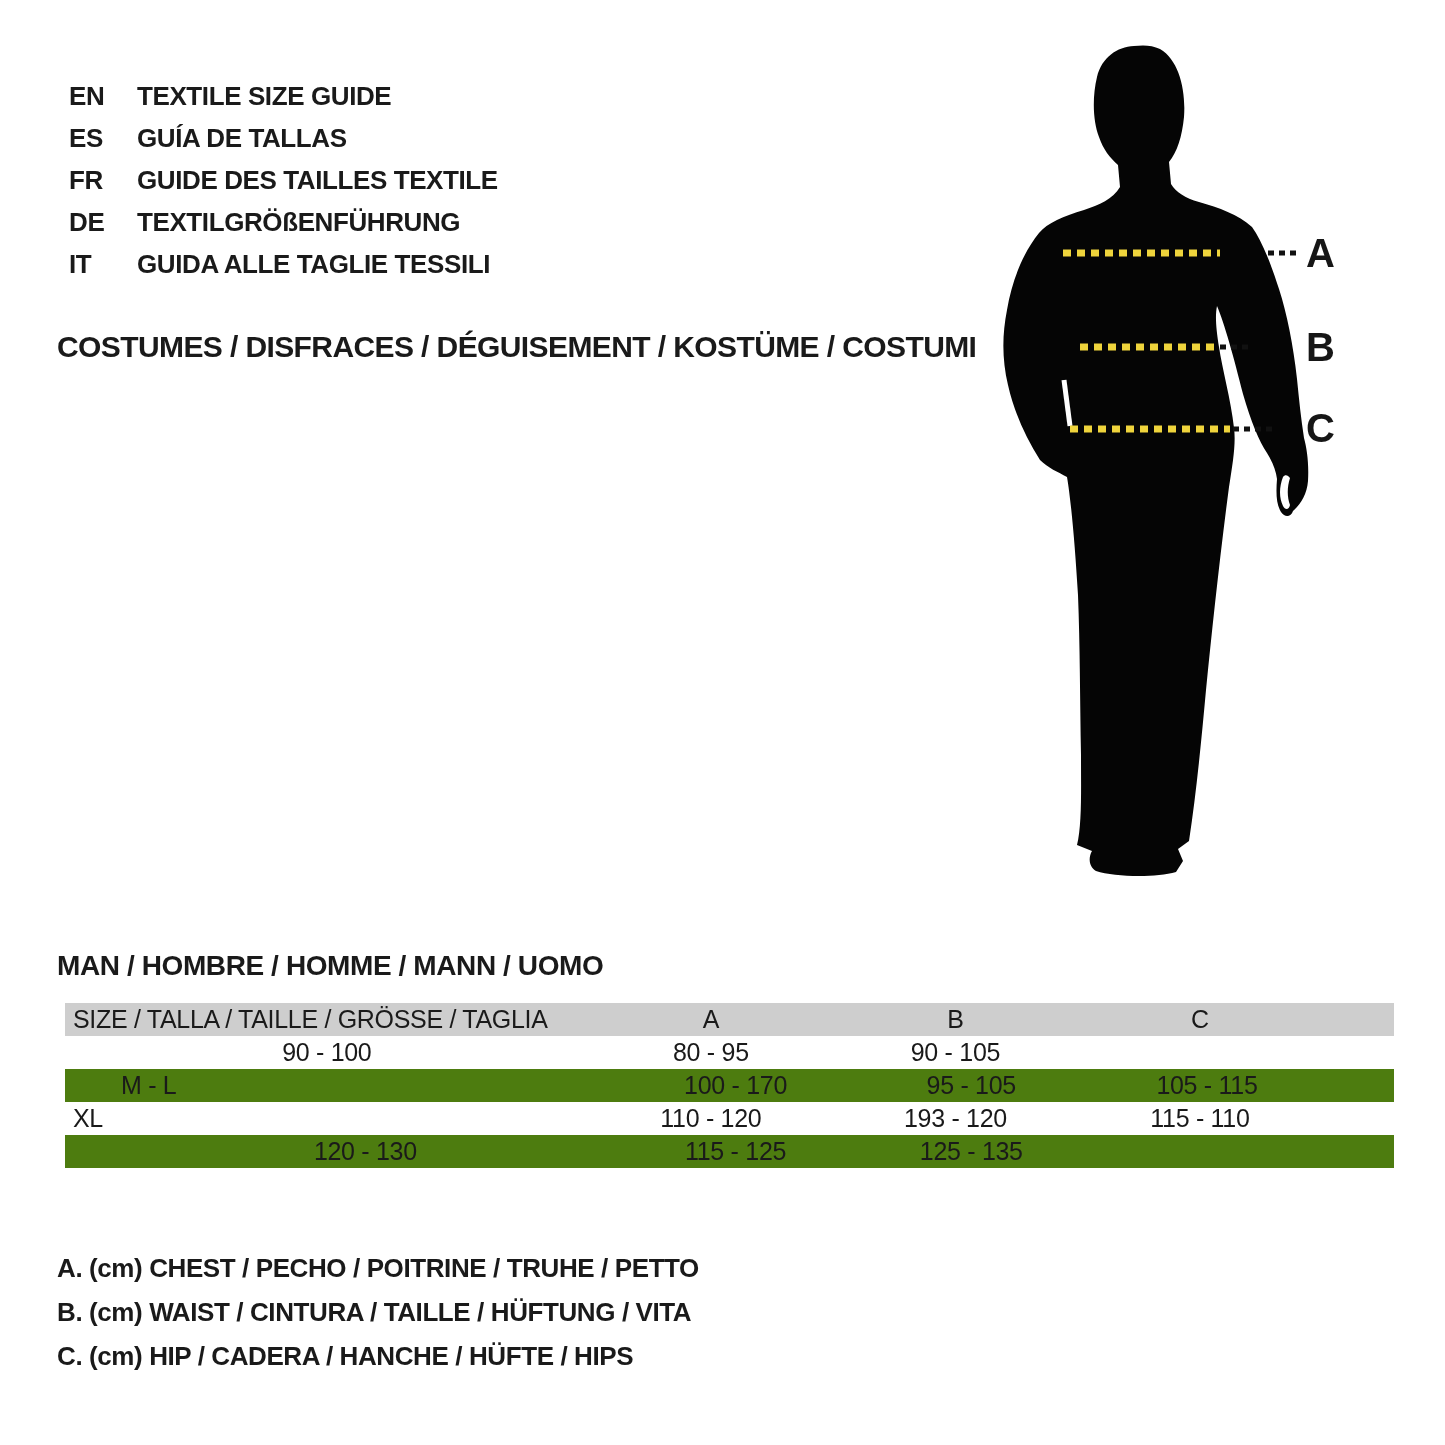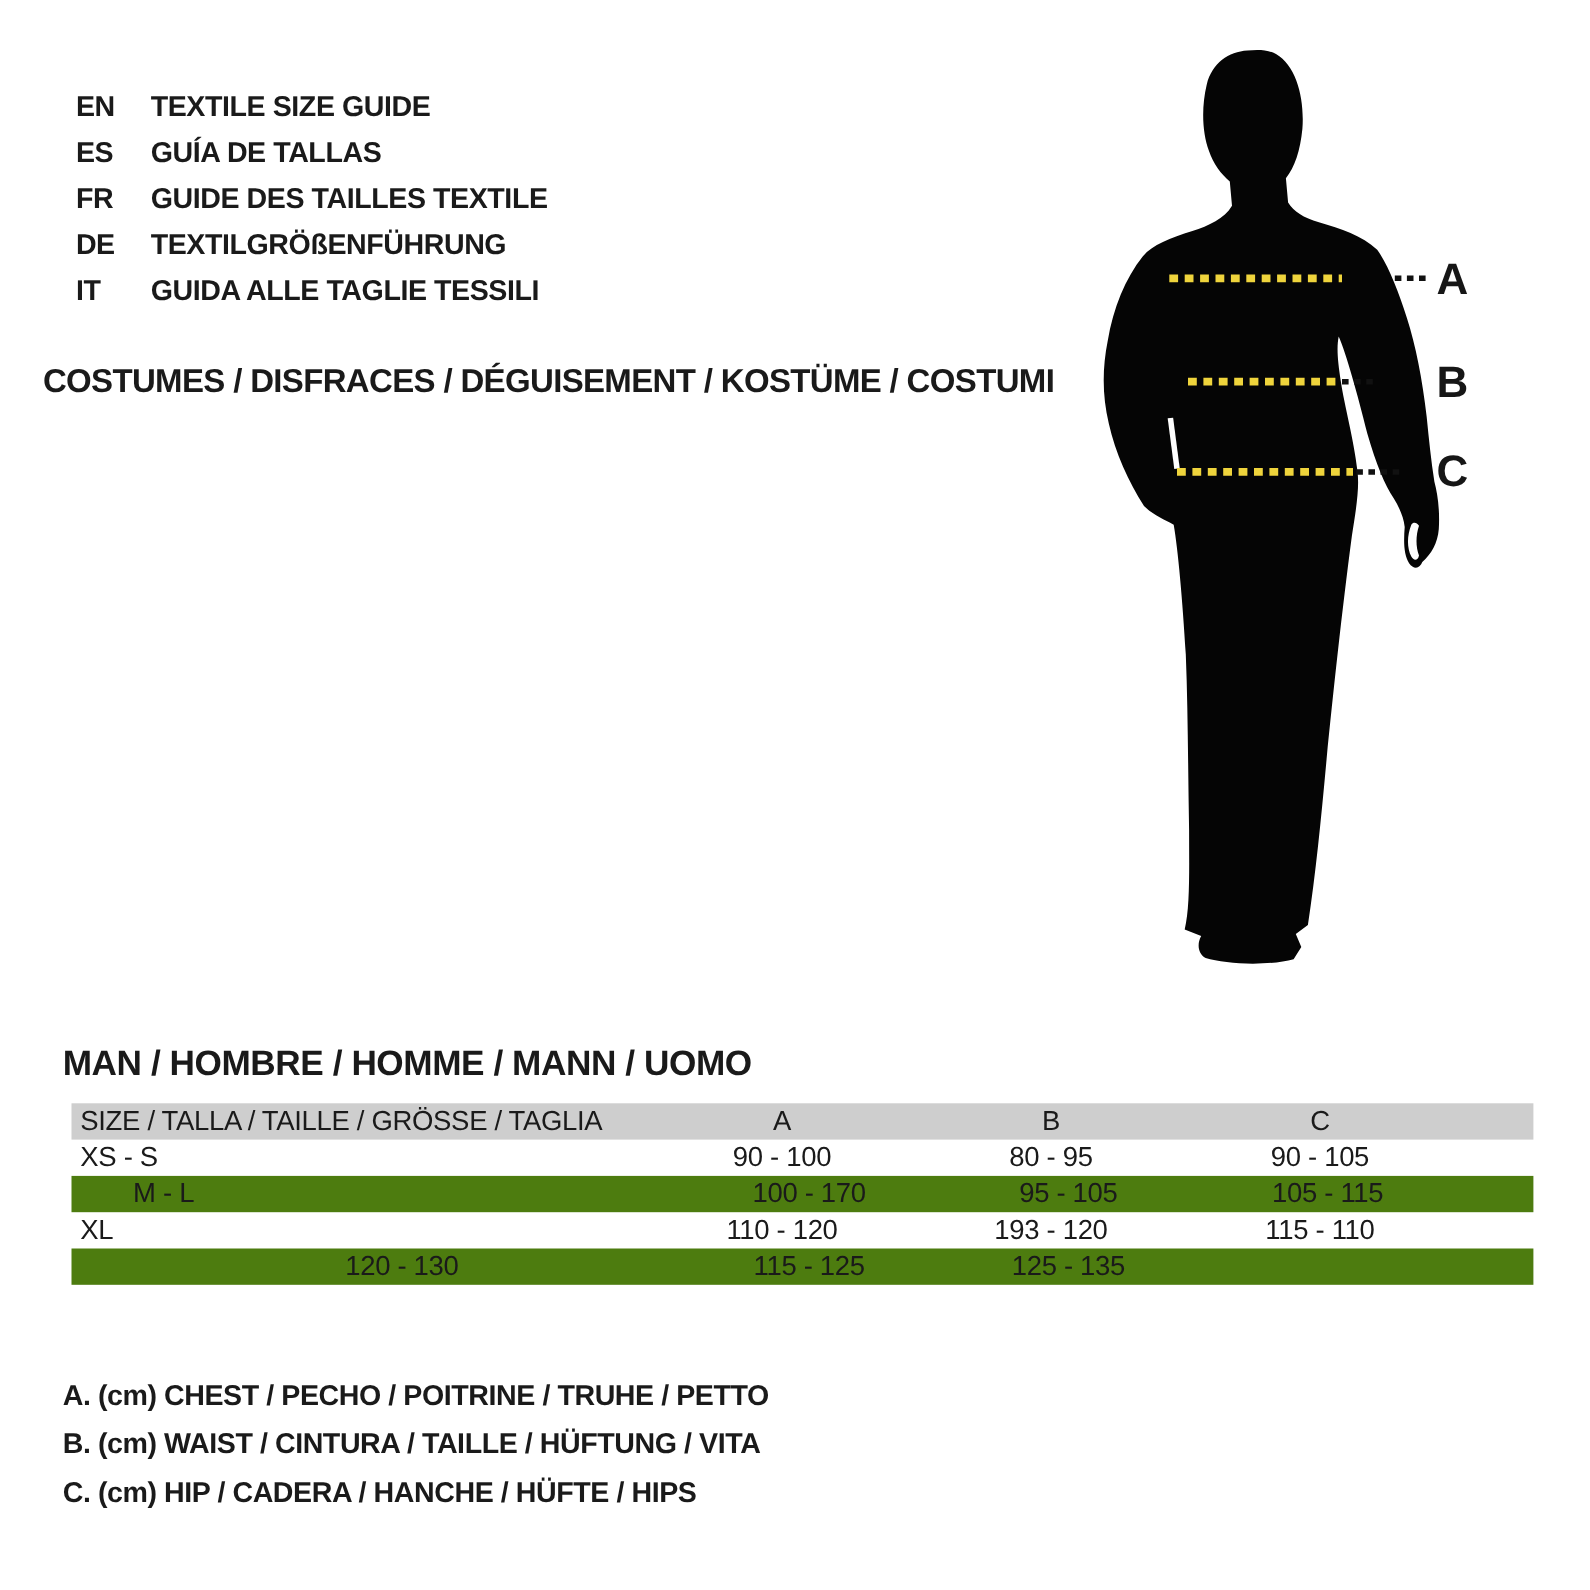--- a/index.html
+++ b/index.html
@@ -24,21 +24,21 @@
     height: 42px;
     line-height: 42px;
     font-size: 26px;
     font-weight: 600;
     letter-spacing: -0.4px;
   }
   .lang-code { width: 68px; flex: 0 0 68px; }
   
   .category-title {
     position: absolute;
-    left: 39px;
+    left: 57px;
     top: 326px;
     font-size: 30px;
     font-weight: 700;
     letter-spacing: -0.6px;
     line-height: 42px;
     white-space: nowrap;
   }
   
   .figure-wrap {
     position: absolute;
@@ -52,21 +52,21 @@
     font-family: "Liberation Sans", sans-serif;
     font-weight: 700;
     font-size: 40px;
     fill: #161616;
   }
   
   .man-title {
     position: absolute;
     left: 57px;
     top: 946px;
-    font-size: 32px;
+    font-size: 28px;
     font-weight: 600;
     letter-spacing: -0.4px;
     line-height: 40px;
     white-space: nowrap;
   }
   
   .size-table {
     position: absolute;
     left: 65px;
     top: 1003px;
@@ -204,21 +204,20 @@
 
   <div class="size-table">
     <div class="t-row t-head">
       <span class="c-size">SIZE / TALLA / TAILLE / GRÖSSE / TAGLIA</span>
       <span class="c-val">A</span>
       <span class="c-val">B</span>
       <span class="c-val">C</span>
       <span class="c-val"></span>
     </div>
     <div class="t-row">
-      <span class="c-size">XS - S</span>
       <span class="c-val">90 - 100</span>
       <span class="c-val">80 - 95</span>
       <span class="c-val">90 - 105</span>
       <span class="c-val"></span>
     </div>
     <div class="t-row t-alt">
       <span class="c-size">M - L</span>
       <span class="c-val">100 - 170</span>
       <span class="c-val">95 - 105</span>
       <span class="c-val">105 - 115</span>

